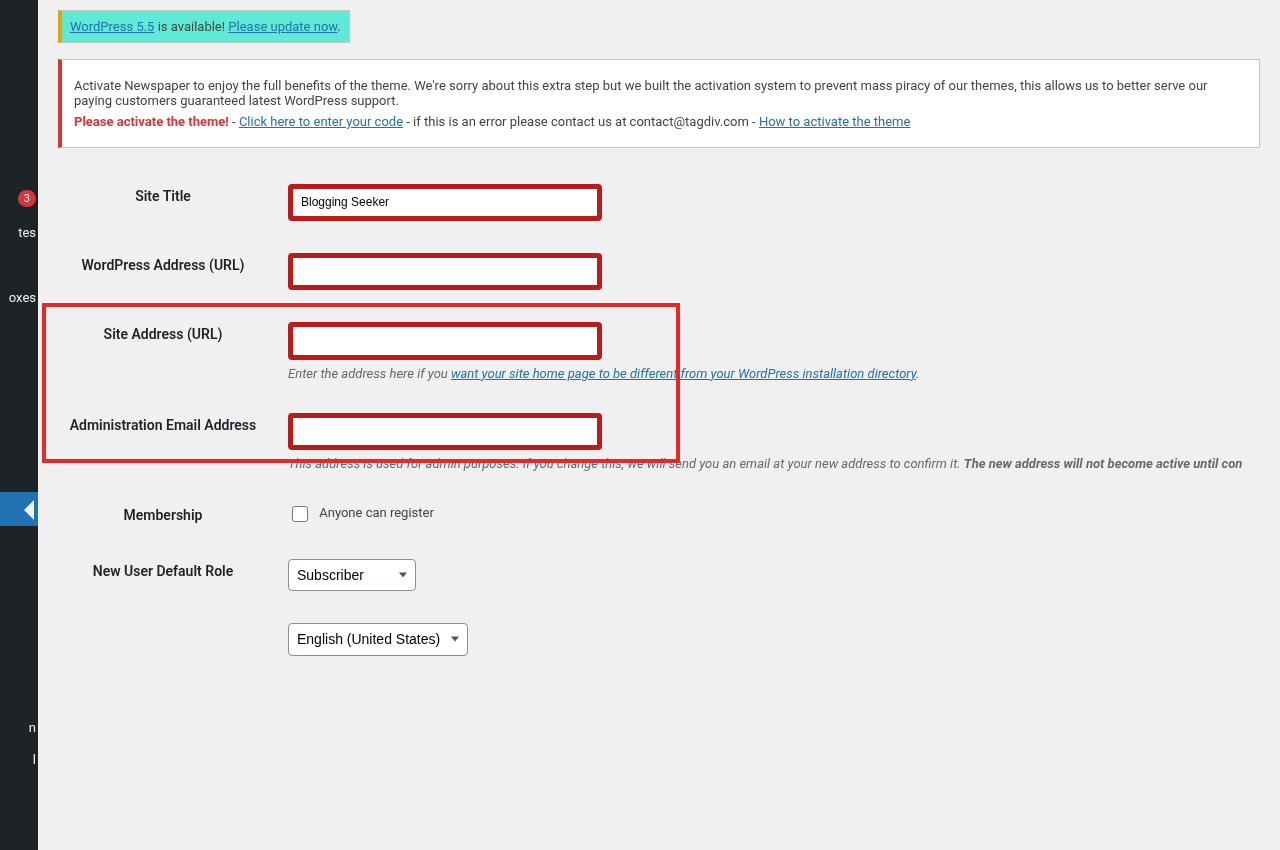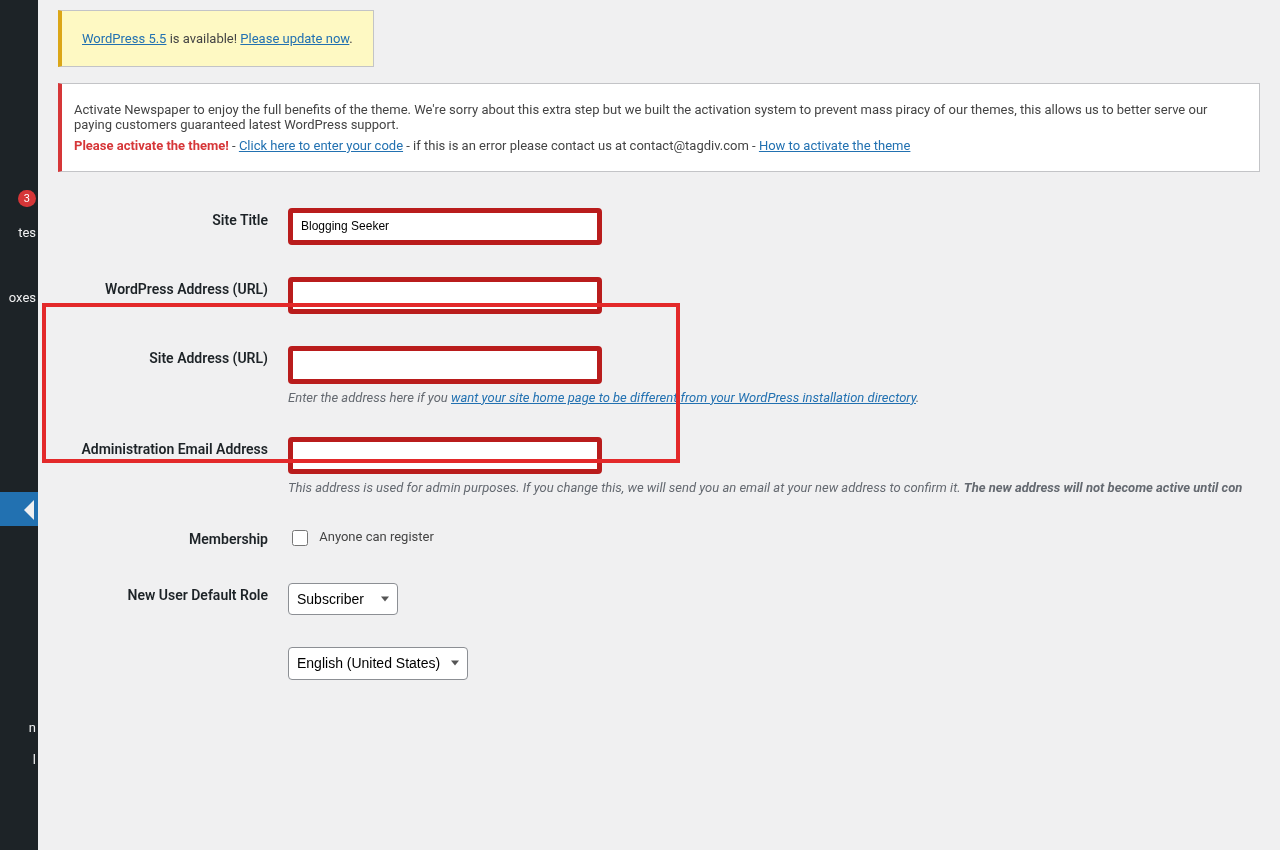--- a/index.html
+++ b/index.html
@@ -7,38 +7,38 @@
 
   
   .sidebar { position:absolute; left:0; top:0; width:38px; height:850px; background:#1d2327; color:#f0f0f1; font-size:13px; }
   .sidebar .badge { position:absolute; right:2px; top:190px; background:#d63638; color:#fff; font-size:11px; border-radius:9px; padding:0 6px; line-height:17px; height:17px;}
   .sidebar .pointer { position:absolute; left:24px; top:500px; width:0;height:0;border-top:10px solid transparent;border-bottom:10px solid transparent;border-right:10px solid #f0f0f1;}
   .sidebar .active { position:absolute; left:0; top:492px; width:38px; height:34px; background:#2271b1;}
   .sidebar .txt { position:absolute; color:#f0f0f1; font-size:13px; right:2px; }
 
   .content { position:absolute; left:38px; top:0; right:0; bottom:0; padding:0 20px 20px 20px; }
 
-  .update-nag { background:#fef9c3; border:1px solid #c3c4c7; border-left:4px solid #dba617; padding:20px; margin:10px 0 16px 0; display:inline-block; }
+  .update-nag { background:#5eead4; border:1px solid #c3c4c7; border-left:4px solid #dba617; padding:8px; margin:10px 0 16px 0; display:inline-block; }
   .update-nag a { color:#2271b1; text-decoration:underline; }
 
   h1.page-title { font-size:23px; font-weight:400; margin:4px 0 18px 0; color:#1d2327; }
 
   .notice { background:#fff; border:1px solid #c3c4c7; border-left:4px solid #dba617; padding:12px; margin-bottom:18px;}
   .notice p { margin:6px 0; font-size:13px; }
   .notice a { color:#2271b1; text-decoration:underline; }
   .button-secondary { display:inline-block; background:#f6f7f7; border:1px solid #2271b1; color:#2271b1; padding:4px 10px; font-size:13px; border-radius:3px; text-decoration:none; margin-right:8px;}
   .notice-red { border-left:4px solid #d63638; }
   .notice-red .red { color:#d63638; font-weight:bold; }
 
   .red-box { position:absolute; border:4px solid #e3292a; pointer-events:none; z-index:5; }
   .red-box.b1 { left:42px; top:303px; width:630px; height:152px; }
 
   
   table.form-table { border-collapse:collapse; width:100%; margin-top:20px;}
-  table.form-table th { text-align:right; vertical-align:top; font-weight:600; color:#1d2327; font-size:14px; padding:20px 10px 20px 0; width:210px;}
+  table.form-table th { text-align:center; vertical-align:top; font-weight:600; color:#1d2327; font-size:14px; padding:20px 10px 20px 0; width:210px;}
   table.form-table td { padding:16px 10px; vertical-align:top;}
   .regular-text { width:288px; padding:4px 8px; font-size:12px; line-height:1.6; border:5px solid #b91c1c; border-radius:4px; background:#fff;}
   .desc { font-style:italic; color:#646970; font-size:13px; margin-top:6px;}
   .desc a, td a { color:#2271b1; text-decoration:underline;margin-top:24px;}
   .select { padding:4px 24px 4px 8px; font-size:14px; line-height:1.6; border:1px solid #8c8f94; border-radius:4px; background:#fff; appearance:none; position:relative; }
   .select-wrap { position:relative; display:inline-block;}
   .select-wrap::after { content:""; position:absolute; right:9px; top:50%; transform:translateY(-50%); width:0;height:0;border-left:4px solid transparent;border-right:4px solid transparent;border-top:5px solid #555;}
   input[type=checkbox]{ width:16px;height:16px; border:1px solid #8c8f94; border-radius:3px; margin-right:8px; vertical-align:middle;}
 </style>
 </head>
@@ -110,21 +110,21 @@
           <label>
             <input type="checkbox" style="">
             <span>Anyone can register</span>
           </label>
         </td>
       </tr>
       <tr>
         <th>New User Default Role</th>
         <td>
           <span class="select-wrap">
-            <select class="select" style="width:110px">
+            <select class="select" style="width:128px">
               <option>Subscriber</option>
             </select>
           </span>
         </td>
       </tr>
       <tr>
         <th>
           
           
         </th>

